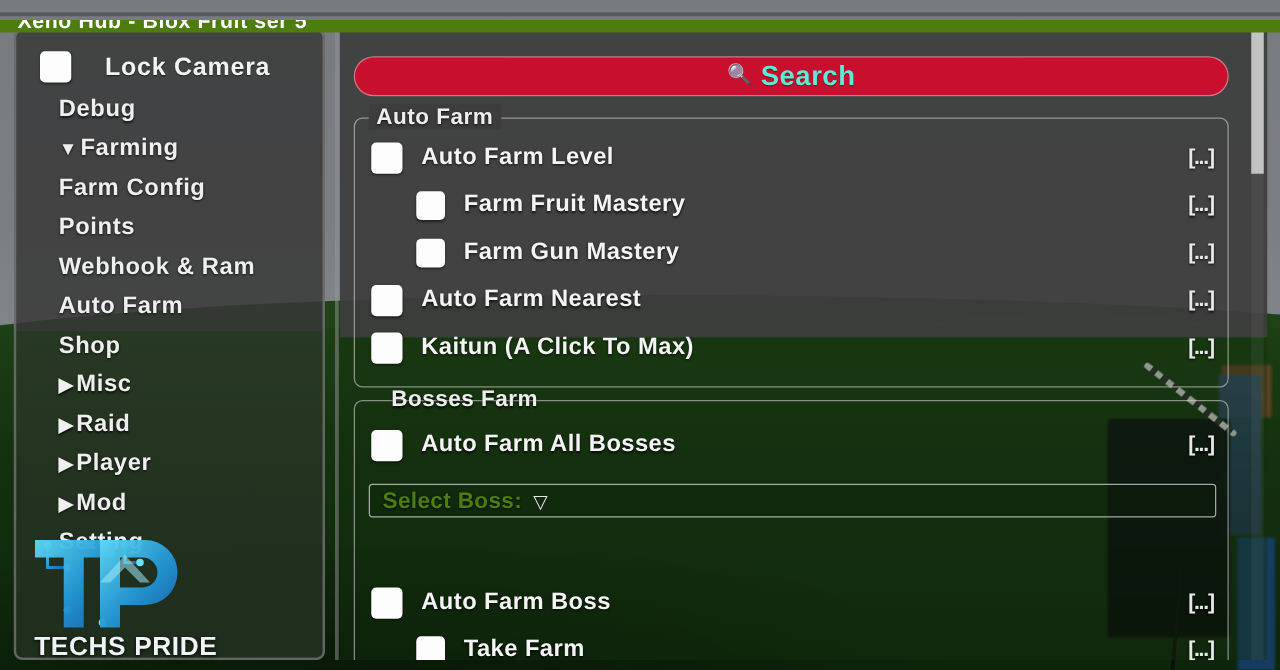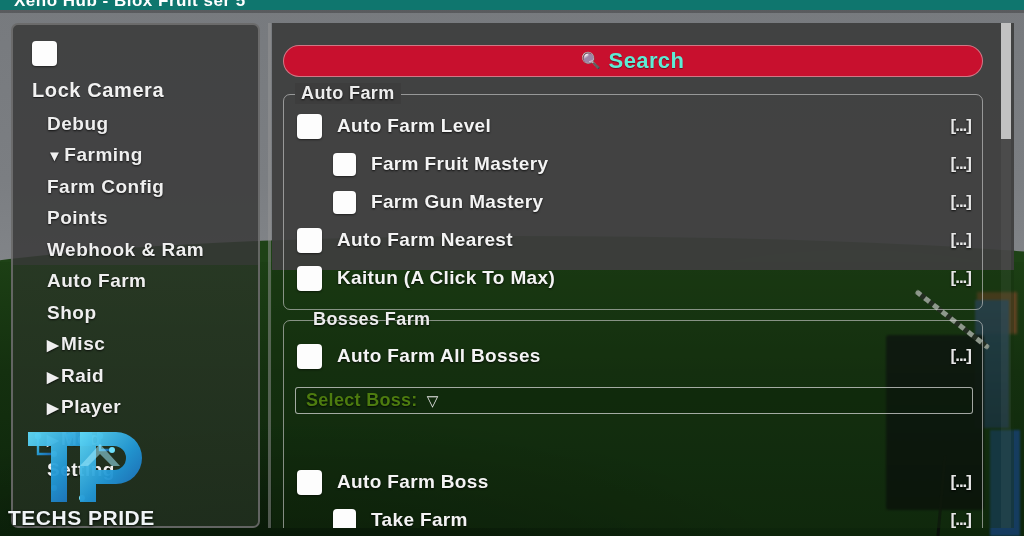--- a/index.html
+++ b/index.html
@@ -68,22 +68,22 @@
     background:repeating-linear-gradient(90deg,#d8d8d8 0 6px,#2c2c2c 6px 11px);
     border-radius:2px; filter:blur(.4px);
   }
   .pole {
     position:absolute; left:940px; top:455px; width:3px; height:81px;
     background:#0a0a0a; opacity:.8; transform:rotate(5deg);
   }
 
   
   #titlebar {
-    position:absolute; left:0; top:0; width:1024px; height:10px;
-    background:#0f766e; overflow:hidden; z-index:40;
+    position:absolute; left:0; top:16px; width:1024px; height:10px;
+    background:#4d7c0f; overflow:hidden; z-index:40;
   }
   #titlebar .tt {
     position:absolute; left:14px; top:-9px;
     font-size:17px; font-weight:bold; color:#ffffff;
     letter-spacing:.5px; white-space:nowrap;
   }
   #titlebar-shadow {
     position:absolute; left:0; top:10px; width:1024px; height:3px;
     background:rgba(0,0,0,.25); z-index:40;
   }
@@ -105,23 +105,22 @@
   }
   
   #sidebar .glass-cut {
     position:absolute; left:0; top:240px; width:100%; height:270px;
     background:linear-gradient(rgba(25,55,18,.45), rgba(16,40,12,.55));
     pointer-events:none;
   }
   #sidebar-inner { position:relative; z-index:2; }
 
   .lockrow {
-    display:flex; align-items:flex-start; gap:13px;
+    display:flex; align-items:flex-end; gap:27px;
     padding:6px 0 6px 19px;
-    flex-direction:column;
   }
   .cbox {
     width:25px; height:25px; background:#fdfdfd;
     border-radius:4px; flex:none;
     box-shadow:0 1px 2px rgba(0,0,0,.5);
   }
   .cbox.sm { width:23px; height:23px; }
   .lockrow .lbl {
     font-size:20px; font-weight:bold; color:#f2f2f2;
     letter-spacing:.6px; text-shadow:0 1px 1px rgba(0,0,0,.6);
@@ -225,21 +224,21 @@
     background:#c2c2c2; z-index:36;
   }
 
   
   #watermark {
     position:absolute; left:8px; bottom:4px; width:166px; height:118px;
     z-index:60; pointer-events:none;
   }
   #wm-text {
     position:absolute; left:0; bottom:2px; width:166px;
-    text-align:left;
+    text-align:right;
     font-size:21px; font-weight:bold; color:#f0f4f6;
     letter-spacing:.5px;
     text-shadow:0 1px 3px rgba(0,0,0,.85);
   }
 </style>
 </head>
 <body>
 
 <div id="world">
   <div class="sky"></div>

